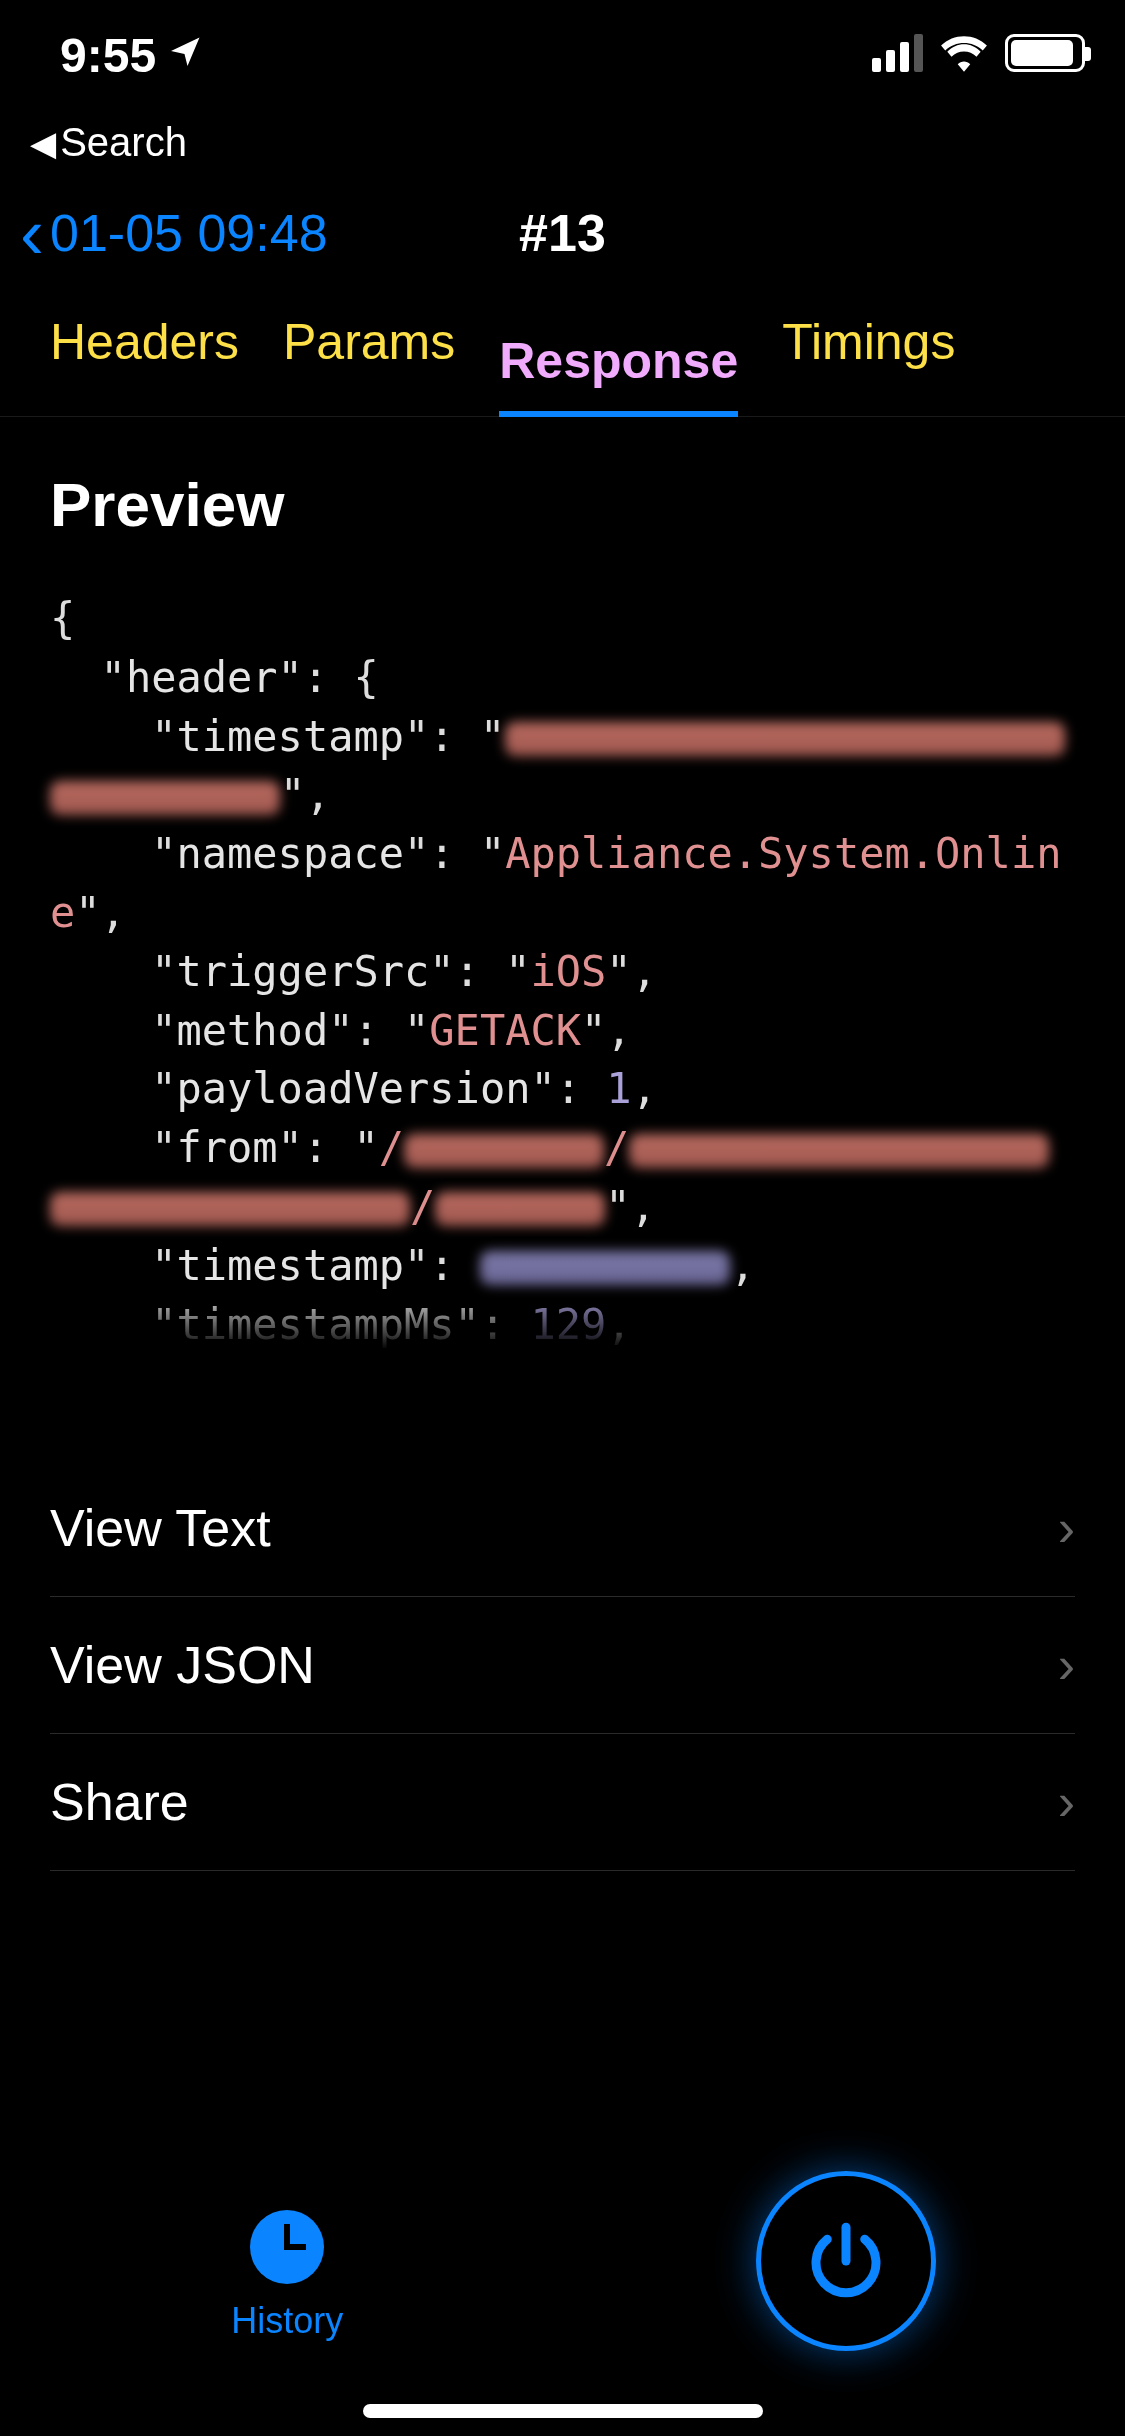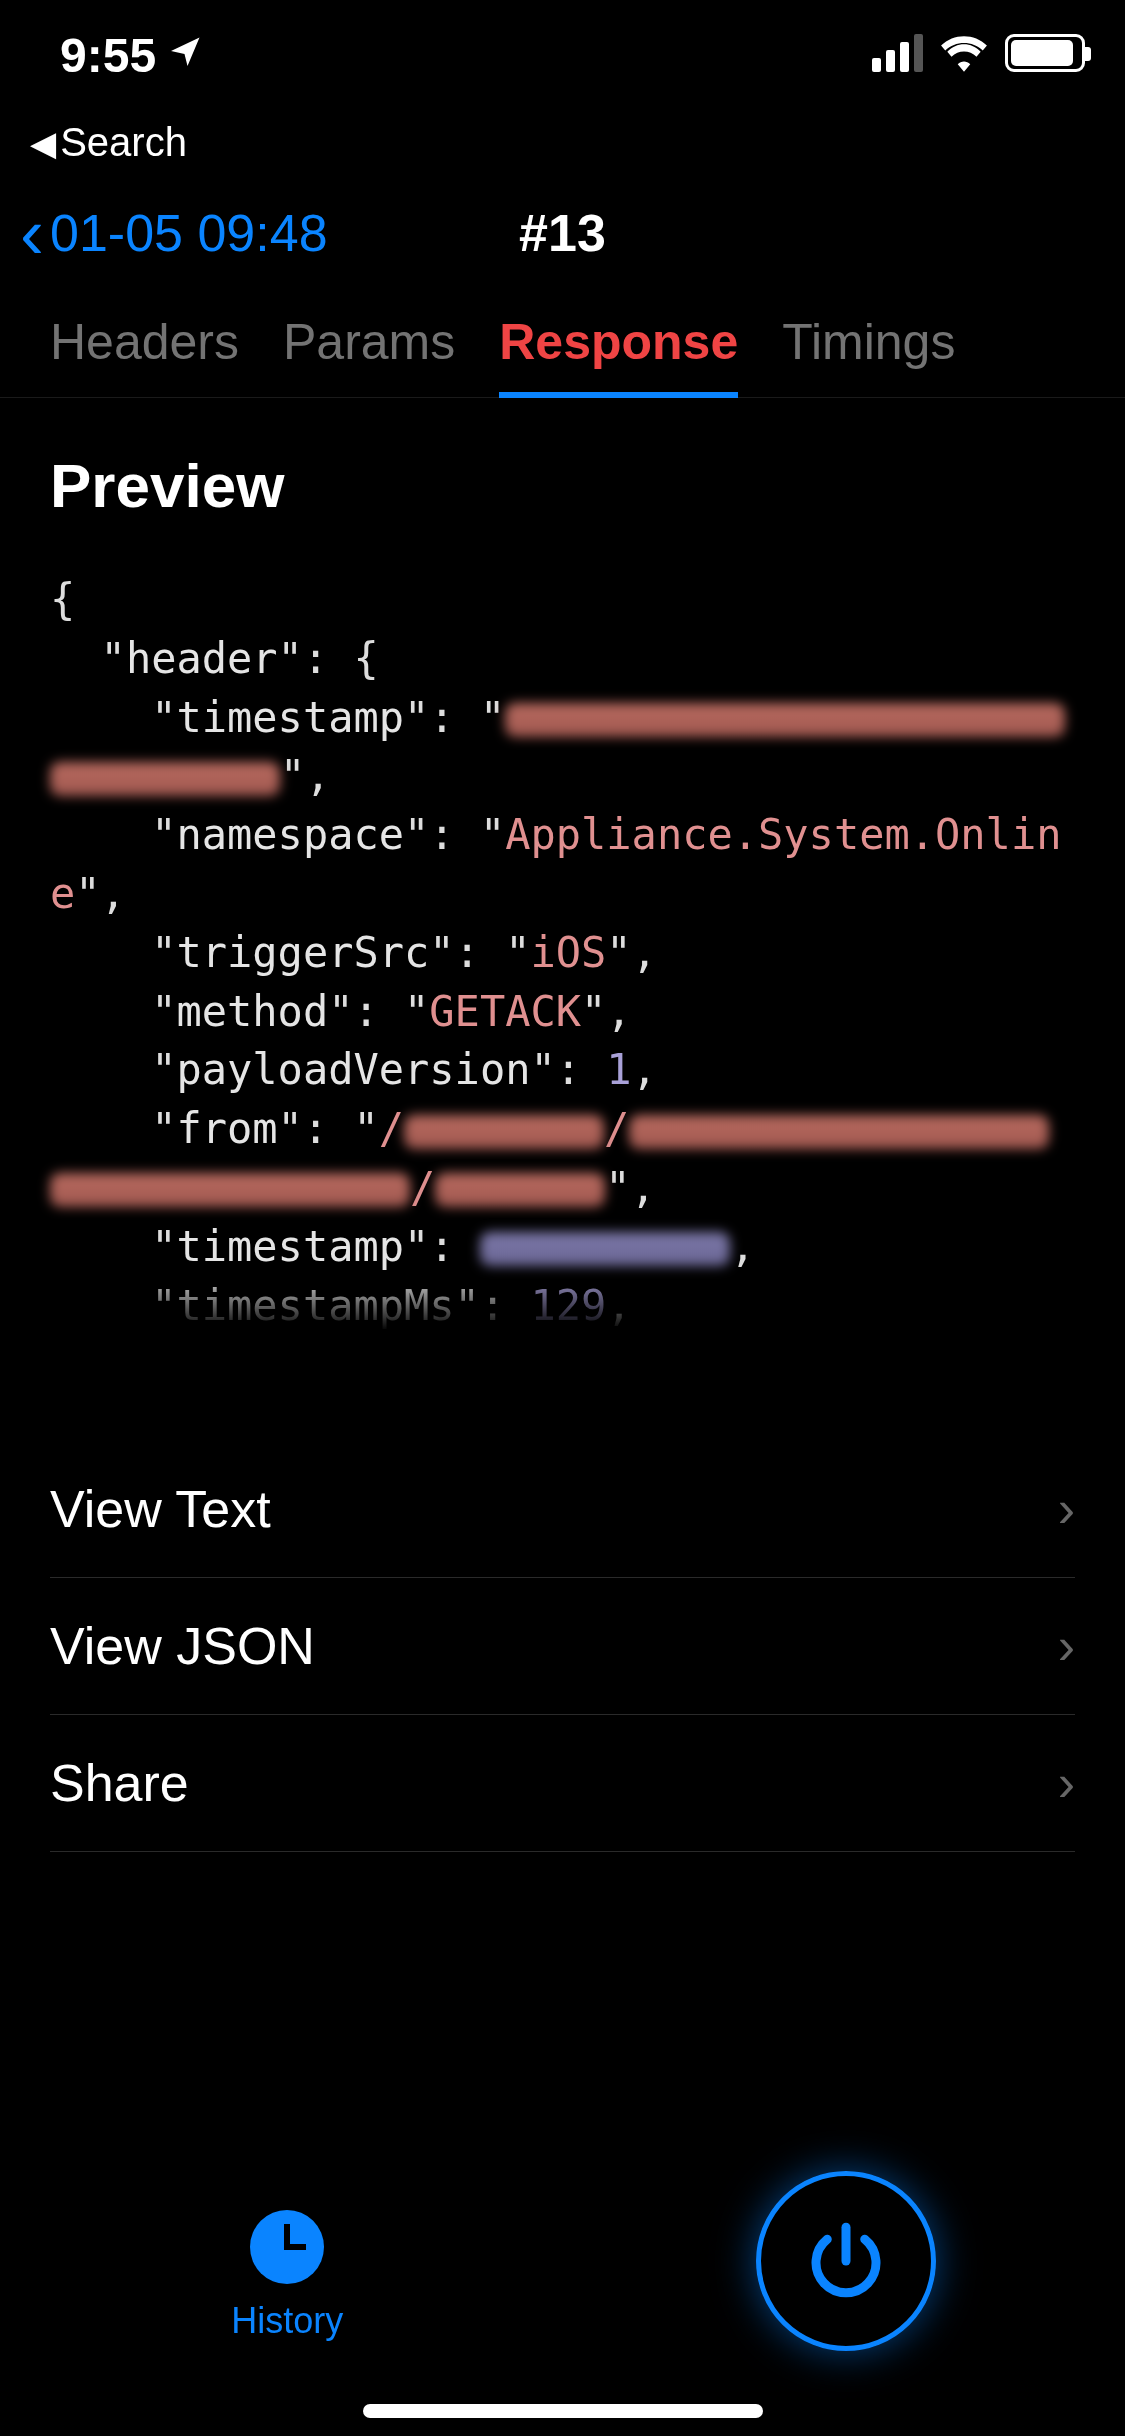--- a/index.html
+++ b/index.html
@@ -23,22 +23,22 @@
 .back-search .tri { font-size: 34px; }
 
 
 .navbar { position: relative; height: 100px; display:flex; align-items:center; }
 .back-btn { display:flex; align-items:center; color:#0a84ff; font-size: 52px; padding-left: 20px; gap: 6px; }
 .back-chevron { font-size: 72px; font-weight: 300; line-height: 1; }
 .nav-title { position:absolute; left:0; right:0; text-align:center; font-size: 52px; font-weight: 700; pointer-events:none; }
 
 
 .tabs { display:flex; gap: 44px; padding: 30px 50px 0 50px; border-bottom: 1px solid #1a1a1a; }
-.tab { font-size: 50px; color: #737373; padding-bottom: 26px; position:relative; }
-.tab.active { color: #ef4444; font-weight: 600; }
+.tab { font-size: 50px; color: #fde047; padding-bottom: 26px; position:relative; }
+.tab.active { color: #f0abfc; font-weight: 600; margin-top: 19px; }
 .tab.active::after { content:""; position:absolute; left:0; right:0; bottom:-1px; height:6px; background:#0a84ff; }
 
 
 .section-title { font-size: 62px; font-weight: 800; padding: 52px 50px 30px 50px; }
 
 
 .code { font-family: "SF Mono", Menlo, Consolas, monospace; font-size: 42px; line-height: 1.40; padding: 20px 50px 0 50px; white-space: pre-wrap; word-break: break-all; height: 780px; overflow: hidden; position: relative; }
 .code .p { color: #ddd; }           
 .code .k { color: #e5e5e5; }        
 .code .s { color: #e09090; }        

